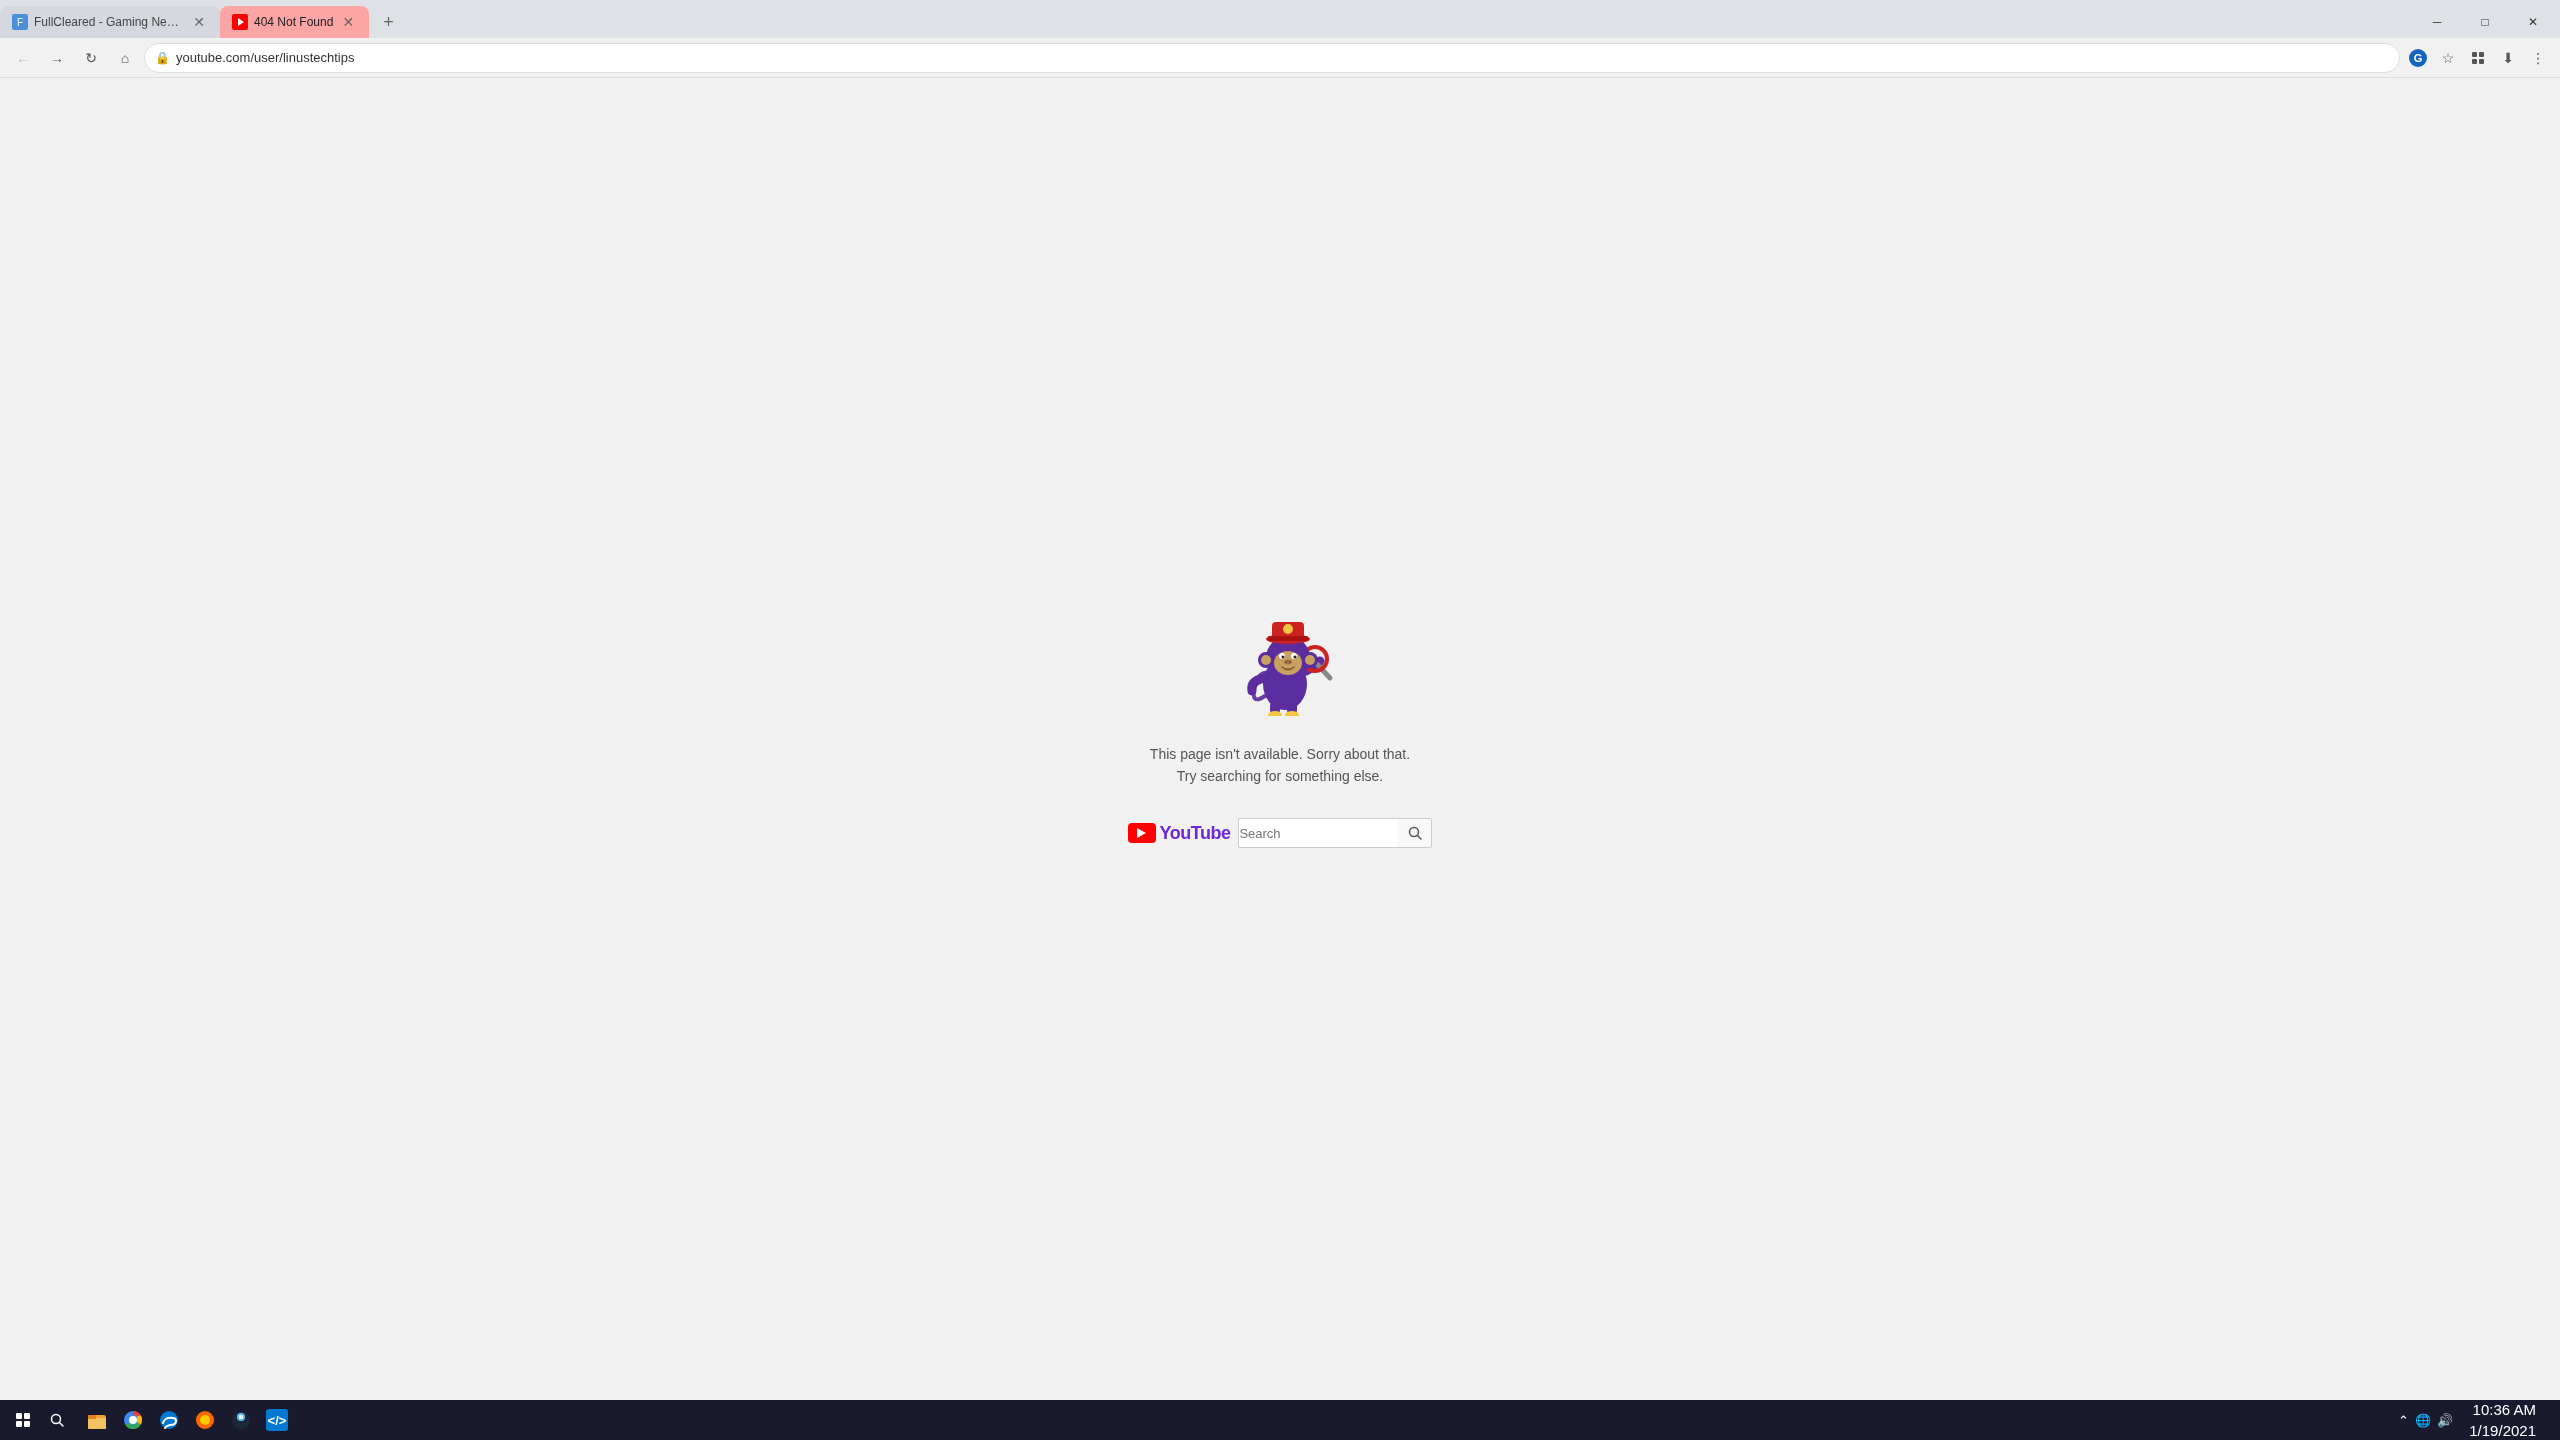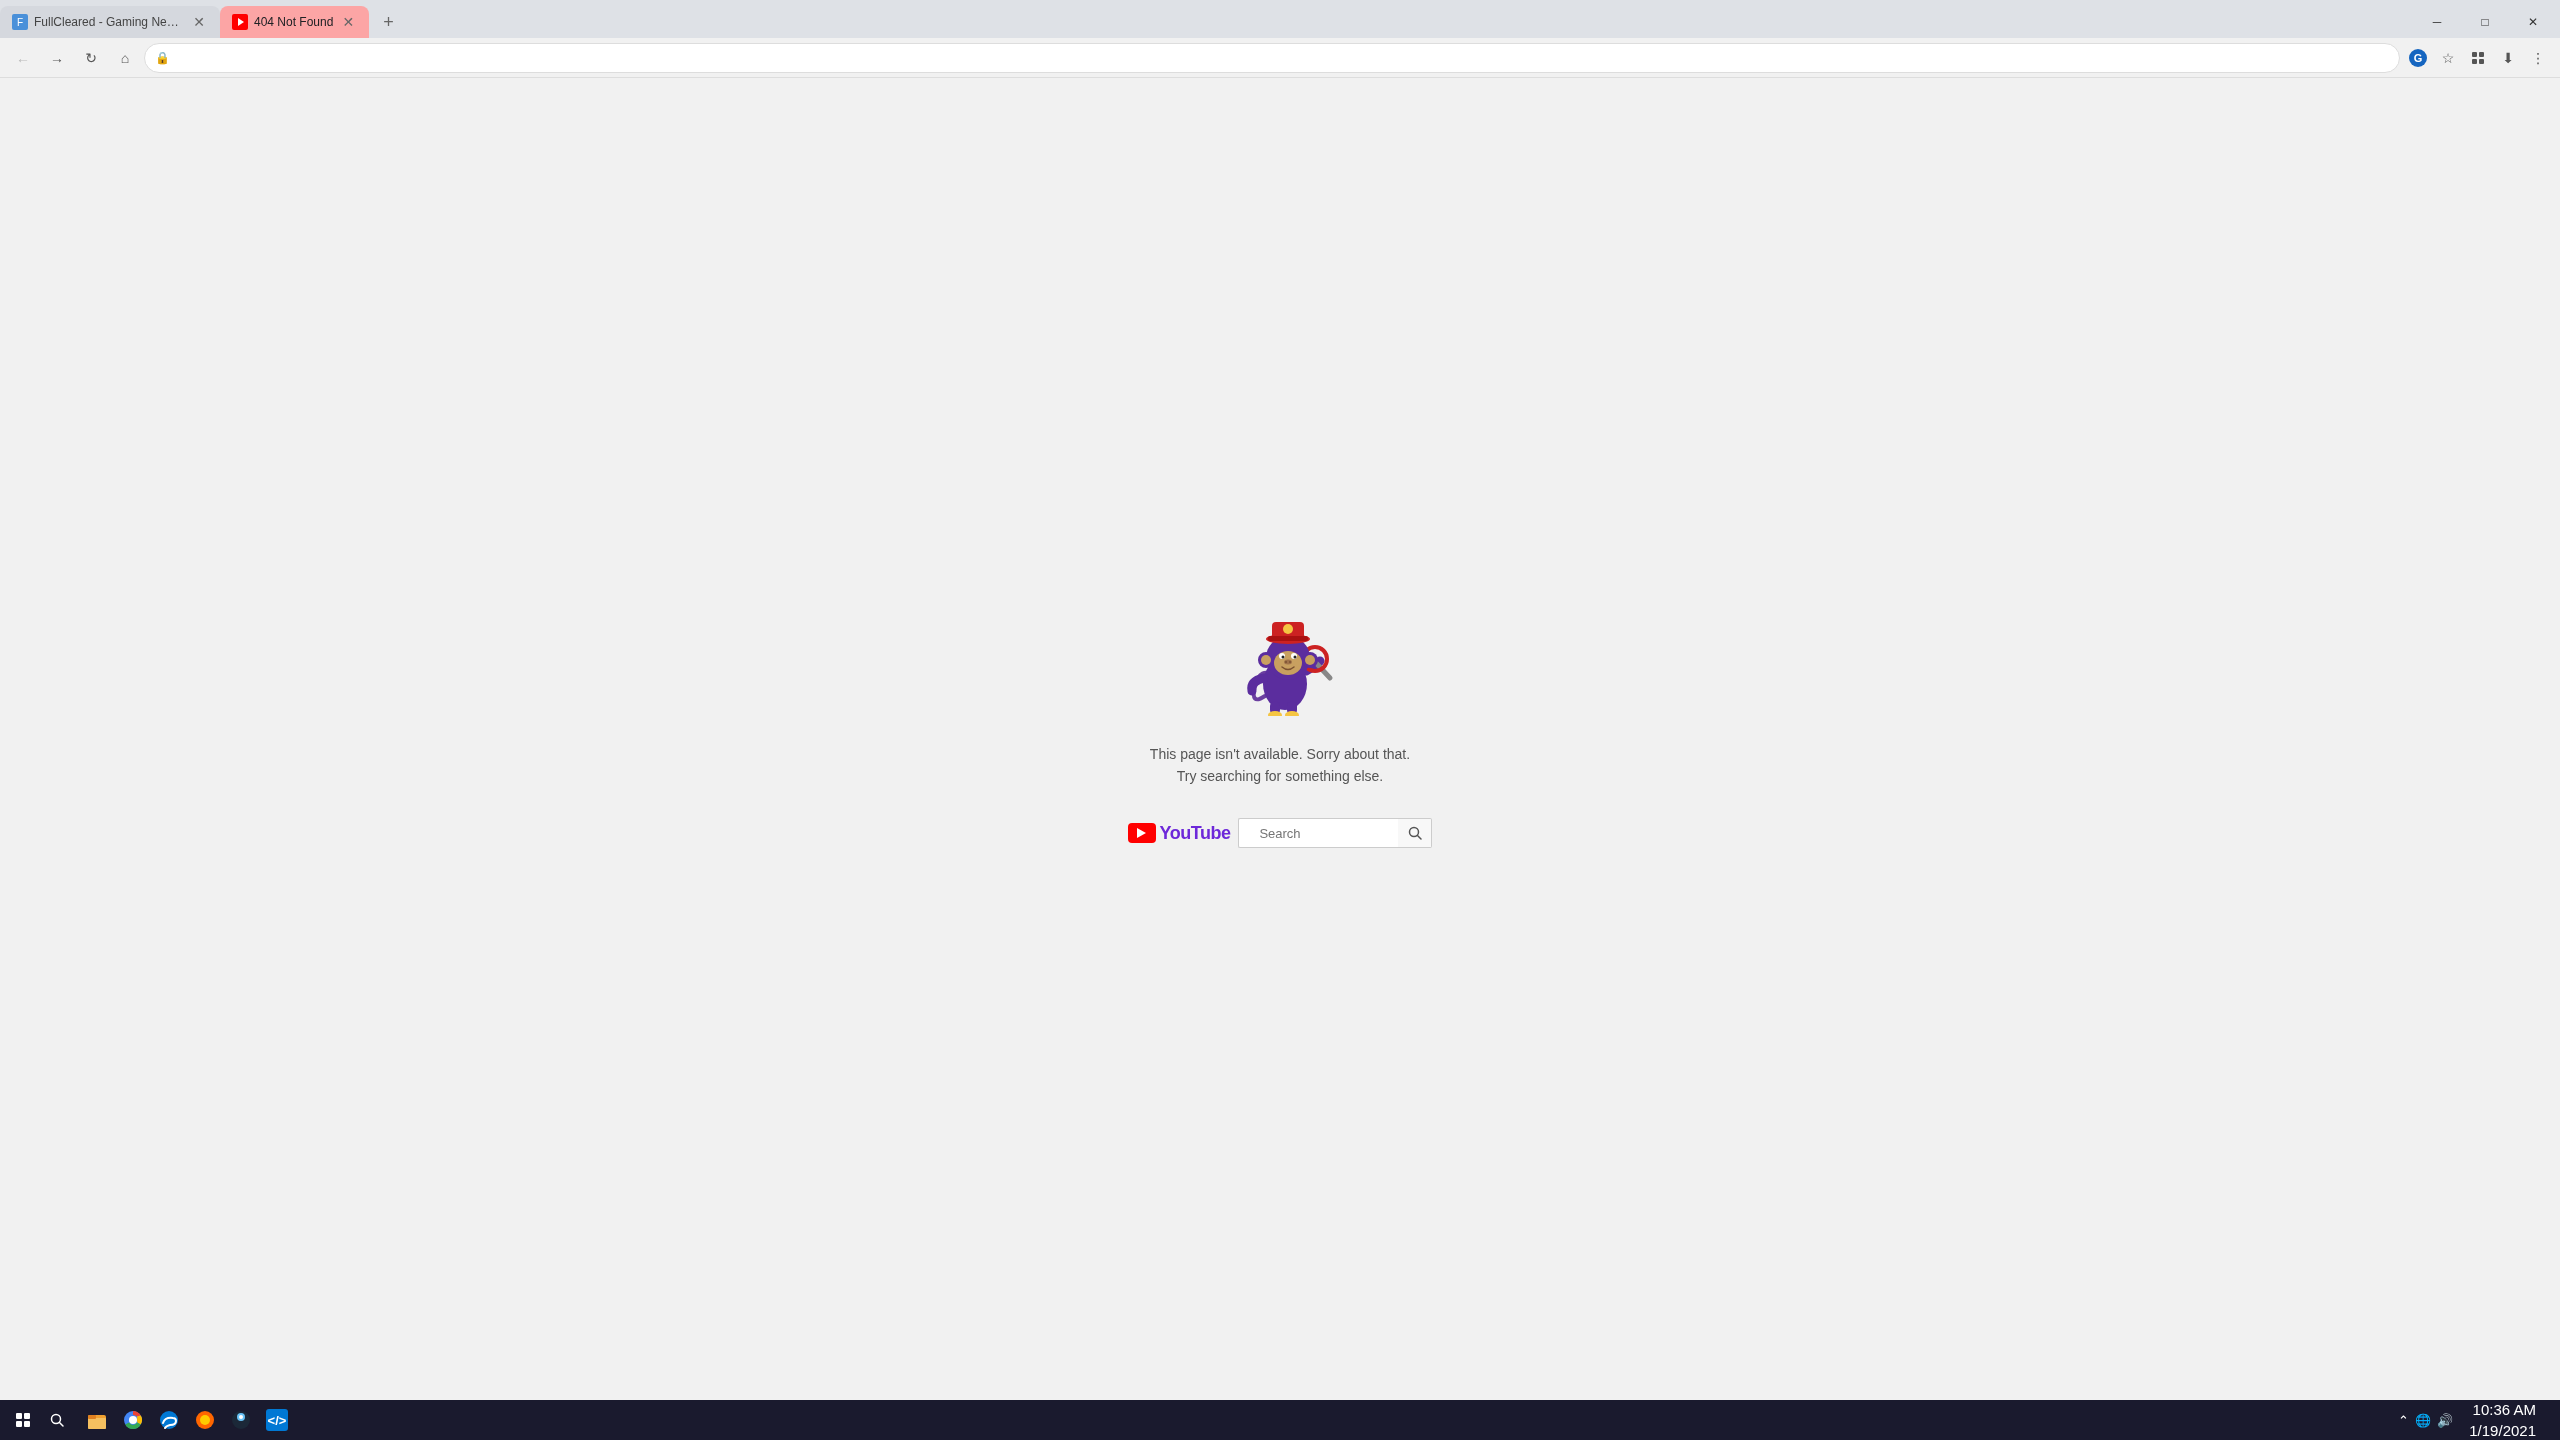--- a/index.html
+++ b/index.html
@@ -213,21 +213,21 @@
     }
     .search-input-wrapper {
       display: flex;
       align-items: center;
     }
     .search-input {
       height: 30px;
       width: 160px;
       border: 1px solid #ccc;
       border-right: none;
-      padding: 0 20px;
+      padding: 0 0;
       font-size: 13px;
       outline: none;
       background: white;
       border-radius: 2px 0 0 2px;
       color: #1d4ed8;
     }
     .search-btn {
       height: 30px;
       width: 34px;
       background: #f8f8f8;
@@ -371,20 +371,21 @@
     </div>
   </div>
 
   <div class="nav-bar">
     <div class="nav-btn disabled">←</div>
     <div class="nav-btn">→</div>
     <div class="nav-btn">↻</div>
     <div class="nav-btn">⌂</div>
     <div class="address-bar">
       <span class="lock-icon">🔒</span>
+      <span class="address-text">youtube.com/user/linustechtips</span>
     </div>
     <div class="toolbar-icons">
       <div class="toolbar-icon">
         <svg width="18" height="18" viewBox="0 0 18 18">
             <circle cx="9" cy="9" r="9" fill="#1565c0"></circle>
             <text x="9" y="13" text-anchor="middle" fill="white" font-size="11" font-weight="bold">G</text>
           </svg>
       </div>
       <div class="toolbar-icon">☆</div>
       <div class="toolbar-icon">

